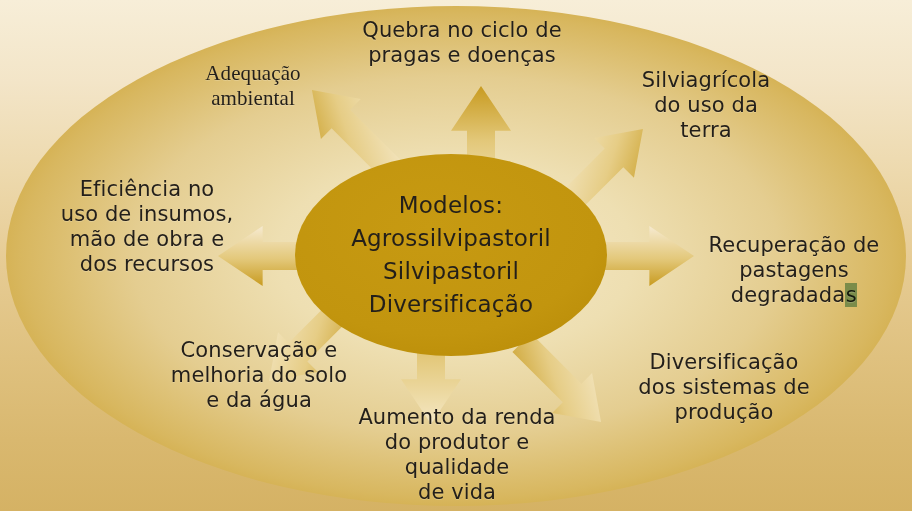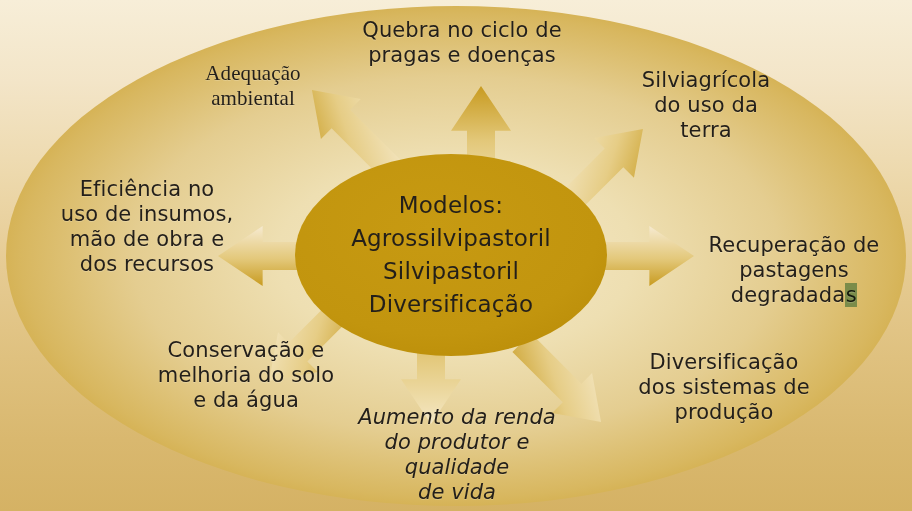--- a/index.html
+++ b/index.html
@@ -185,25 +185,25 @@
 terra</div>
 
   <div class="lbl" style="left:704px; top:205px; width:180px;margin-top:28px;"><span>Recuperação de
 pastagens
 degradada</span><span class="hl-s">s</span></div>
 
   <div class="lbl" style="left:634px; top:350px; width:180px;">Diversificação
 dos sistemas de
 produção</div>
 
-  <div class="lbl" style="left:332px; top:405px; width:250px;font-style:italic;">Aumento da renda
+  <div class="lbl" style="left:332px; top:405px; width:250px;">Aumento da renda
 do produtor e qualidade
 de vida</div>
 
-  <div class="lbl" style="left:146px; top:338px; width:200px;">Conservação e
+  <div class="lbl" style="left:159px; top:338px; width:200px;">Conservação e
 melhoria do solo
 e da água</div>
 
   <div class="lbl" style="left:52px; top:177px; width:190px;">Eficiência no
 uso de insumos,
 mão de obra e
 dos recursos</div>
 
   <div class="lbl" style="left:168px; top:61px; width:170px;font-family:Liberation Serif, serif;">Adequação
 ambiental</div>

